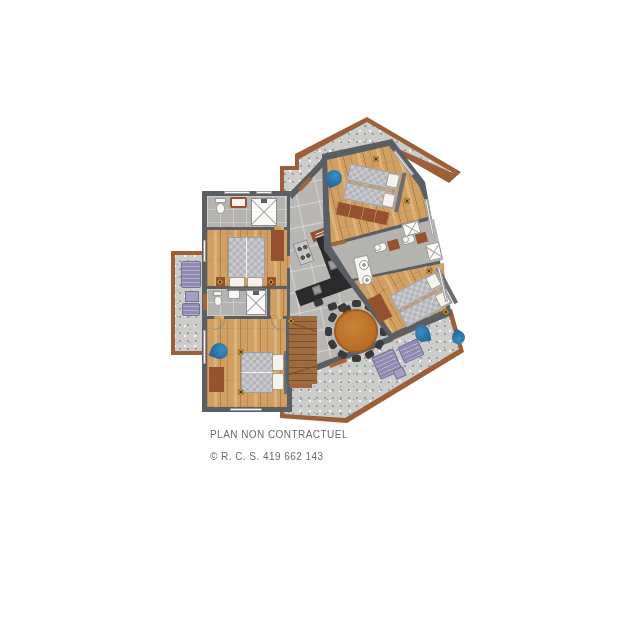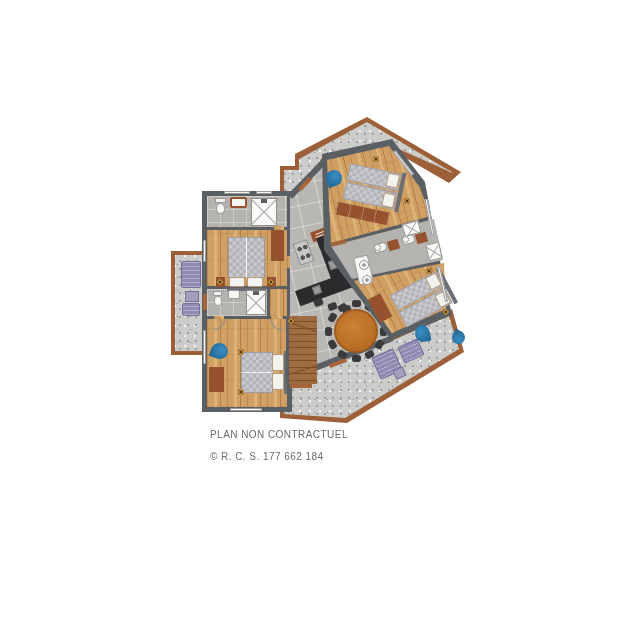--- a/index.html
+++ b/index.html
@@ -223,15 +223,15 @@
   <div class="abs window" style="left:402px;top:148px;width:3px;height:30px;transform:rotate(-38deg);"></div>
   <div class="abs window" style="left:428px;top:199px;width:3px;height:36px;transform:rotate(-11deg);"></div>
   <div class="abs window" style="left:441px;top:266px;width:3px;height:36px;transform:rotate(-13deg);"></div>
   <div class="abs window" style="left:203px;top:240px;width:3px;height:22px;"></div>
   <div class="abs window" style="left:203px;top:330px;width:3px;height:34px;"></div>
   <div class="abs window" style="left:224px;top:191px;width:26px;height:3px;"></div>
   <div class="abs window" style="left:256px;top:191px;width:16px;height:3px;"></div>
   <div class="abs window" style="left:230px;top:408px;width:32px;height:3px;"></div>
 
   <div class="footer-text" style="left:210px;top:429px;">PLAN NON CONTRACTUEL</div>
-  <div class="footer-text" style="left:210px;top:451px;">© R. C. S. 177 662 184</div>
+  <div class="footer-text" style="left:210px;top:451px;">© R. C. S. 419 662 143</div>
 
 </div>
 
 </body></html>

